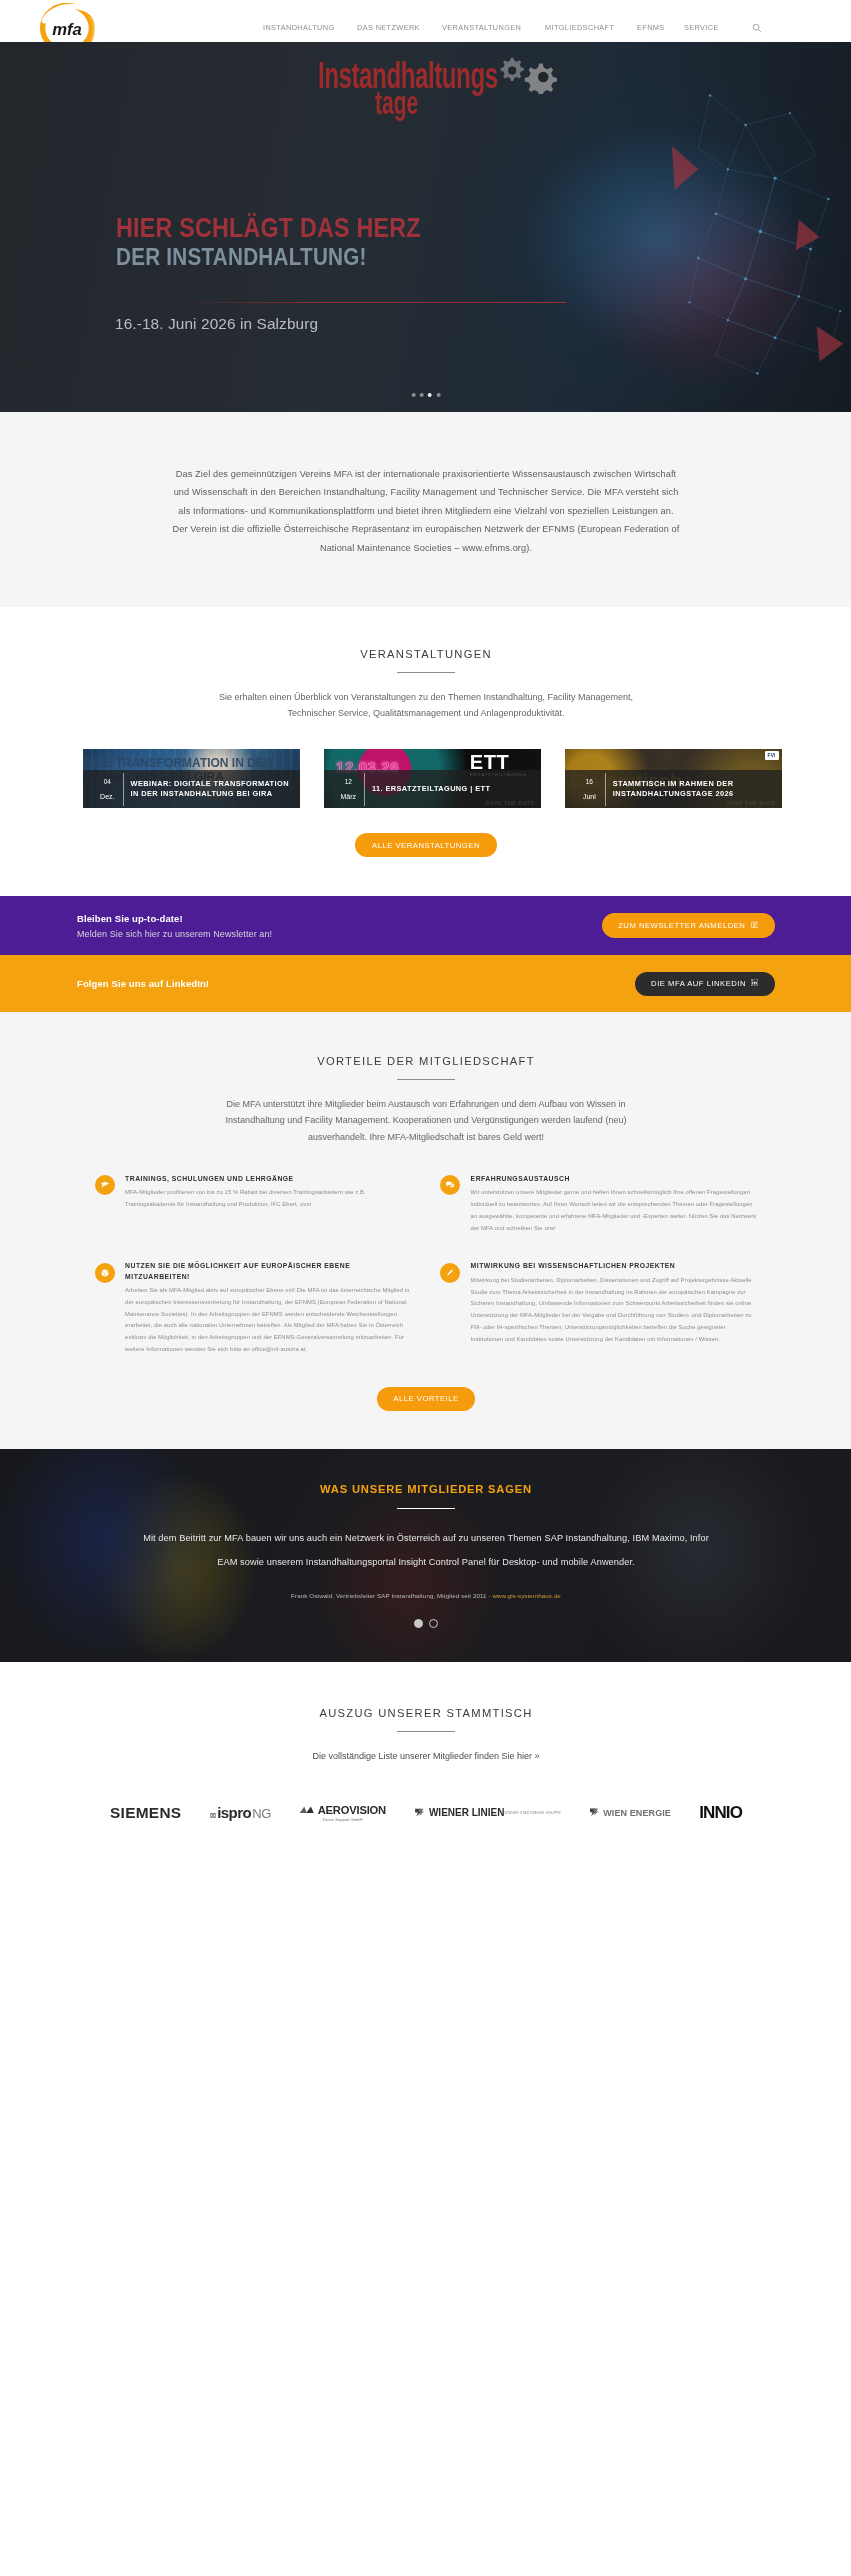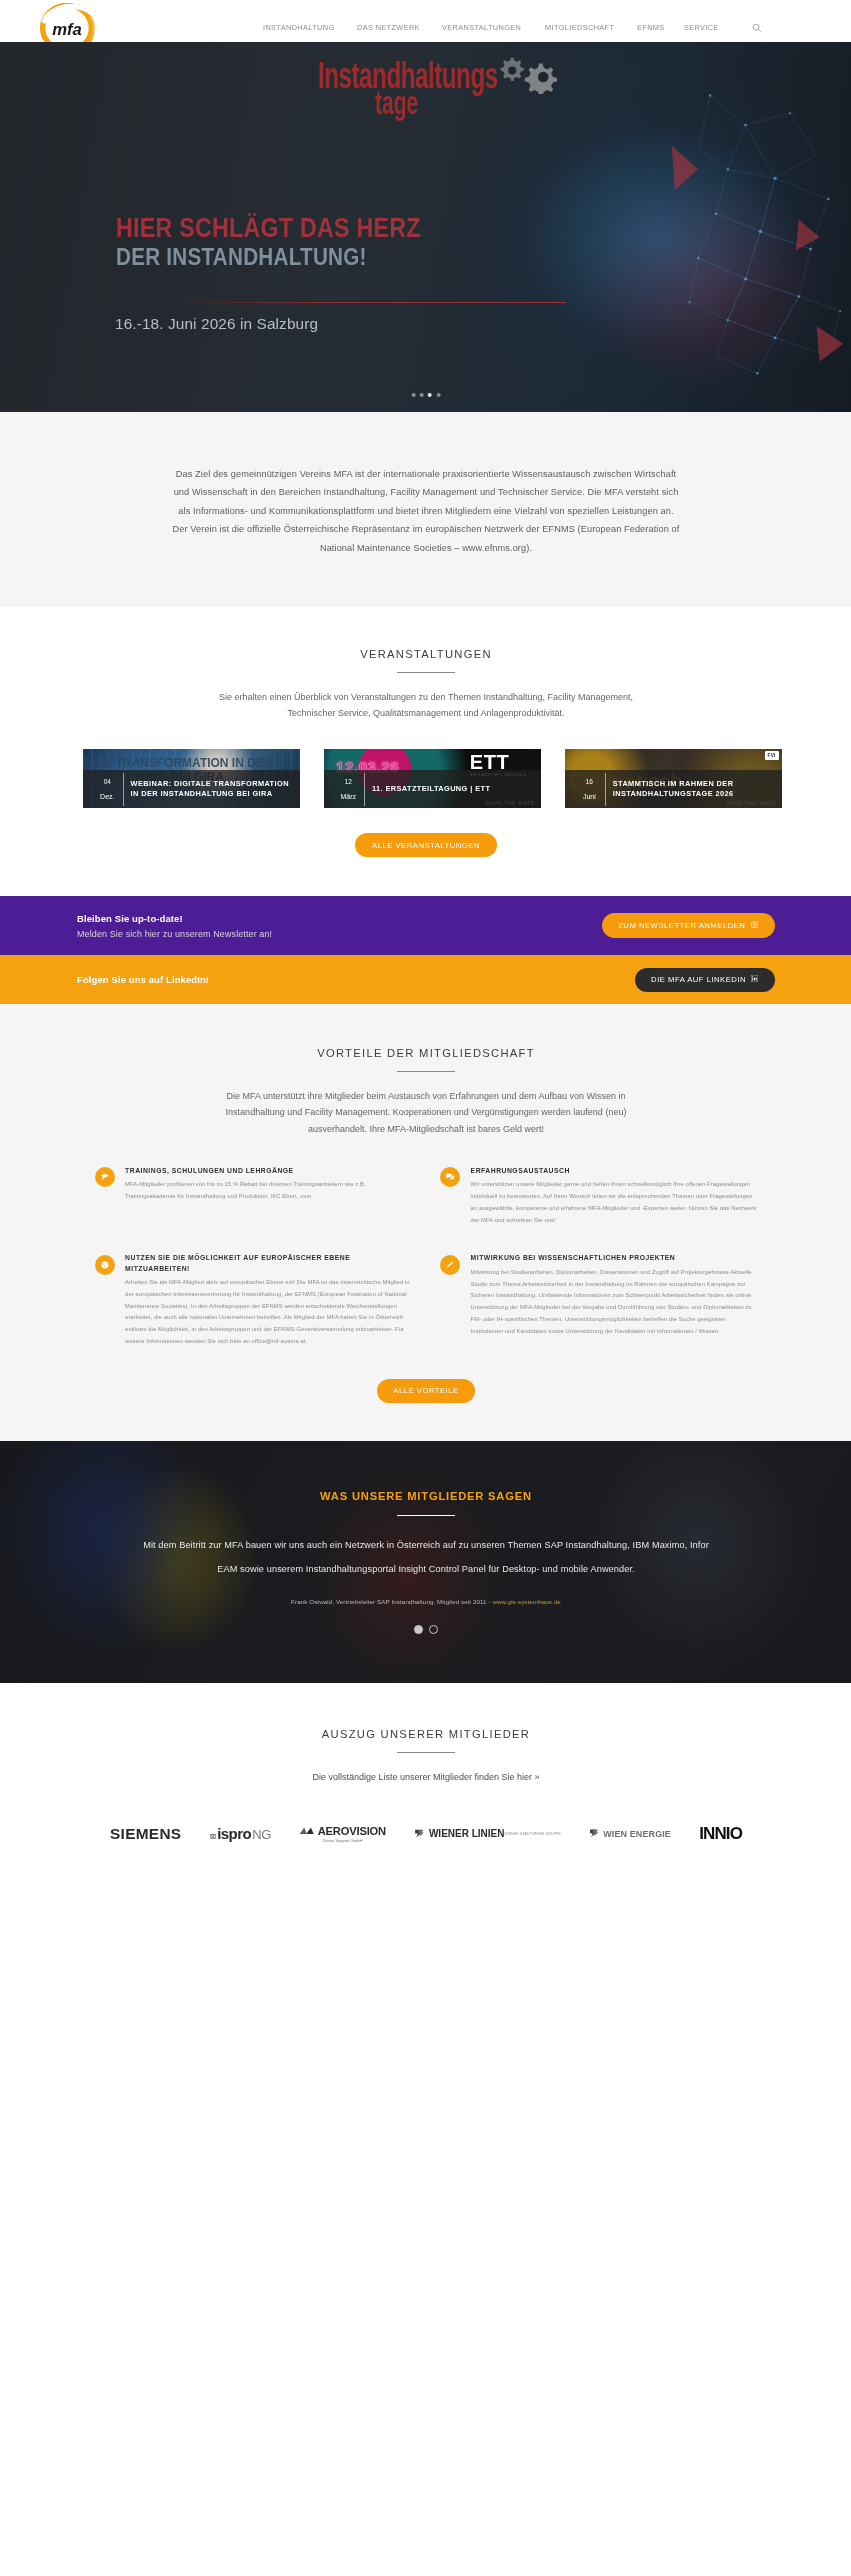--- a/index.html
+++ b/index.html
@@ -291,21 +291,21 @@
   .btn-dark {
     background: #2c2c2c; color: #ffffff;
   }
 
   
   .band { }
   .band-dark { background: #4c1d95; }
   .band-orange { background: #f5a211; }
   .band-inner {
     width: 698px; margin: 0 auto;
-    height: 49px;
+    height: 57px;
     display: flex; align-items: center; justify-content: space-between;
   }
   .band-dark .band-inner { height: 59px; }
   .band-txt h3 {
     font-family: "Liberation Sans Narrow", "Liberation Sans", sans-serif;
     font-size: 9.5px; font-weight: 700; color: #ffffff; letter-spacing: 0.1px;
   }
   .band-txt p {
     font-family: "Liberation Sans Narrow", "Liberation Sans", sans-serif;
     font-size: 9px; color: #d6d6d6; margin-top: 5.3px; letter-spacing: 0.1px;
@@ -330,21 +330,21 @@
   .ben-body h4 {
     font-size: 6.8px; font-weight: 700; letter-spacing: 0.5px;
     color: #2f2f2f; line-height: 1.5; margin-bottom: 3px;
   }
   .ben-body p {
     font-size: 5.8px; line-height: 2.05; color: #8c8c8c; letter-spacing: 0.1px;
   }
 
   
   .testi {
-    position: relative; height: 242px; overflow: hidden;
+    position: relative; height: 213px; overflow: hidden;
     display: flex; align-items: center; justify-content: center;
   }
   .testi-bg {
     position: absolute; inset: 0;
     background:
       radial-gradient(ellipse 154px 177px at 104px 89px, rgba(35,65,160,.85), rgba(0,0,0,0) 70%),
       radial-gradient(ellipse 118px 136px at 177px 118px, rgba(205,180,25,.75), rgba(0,0,0,0) 70%),
       radial-gradient(ellipse 136px 154px at 408px 136px, rgba(150,40,35,.6), rgba(0,0,0,0) 72%),
       radial-gradient(ellipse 166px 177px at 698px 101px, rgba(85,95,110,.7), rgba(0,0,0,0) 72%),
       linear-gradient(120deg, #1d2026 0%, #2a2c30 45%, #23262b 100%);
@@ -702,21 +702,21 @@
     </div>
     <div class="testi-dots">
       <span class="on"></span>
       <span></span>
     </div>
   </div>
 </section>
 
 <section class="members">
   <div class="sec-head">
-    <h2 class="sec-title">AUSZUG UNSERER MITGLIEDER</h2>
+    <h2 class="sec-title">AUSZUG UNSERER STAMMTISCH</h2>
     <div class="sec-rule"></div>
     <p class="sec-sub">
       <a href="#">Die vollständige Liste unserer Mitglieder finden Sie hier »</a>
     </p>
   </div>
 
   <div class="logo-row">
 
     <div class="logo-cell">
       <span class="lg-siemens">SIEMENS</span>

